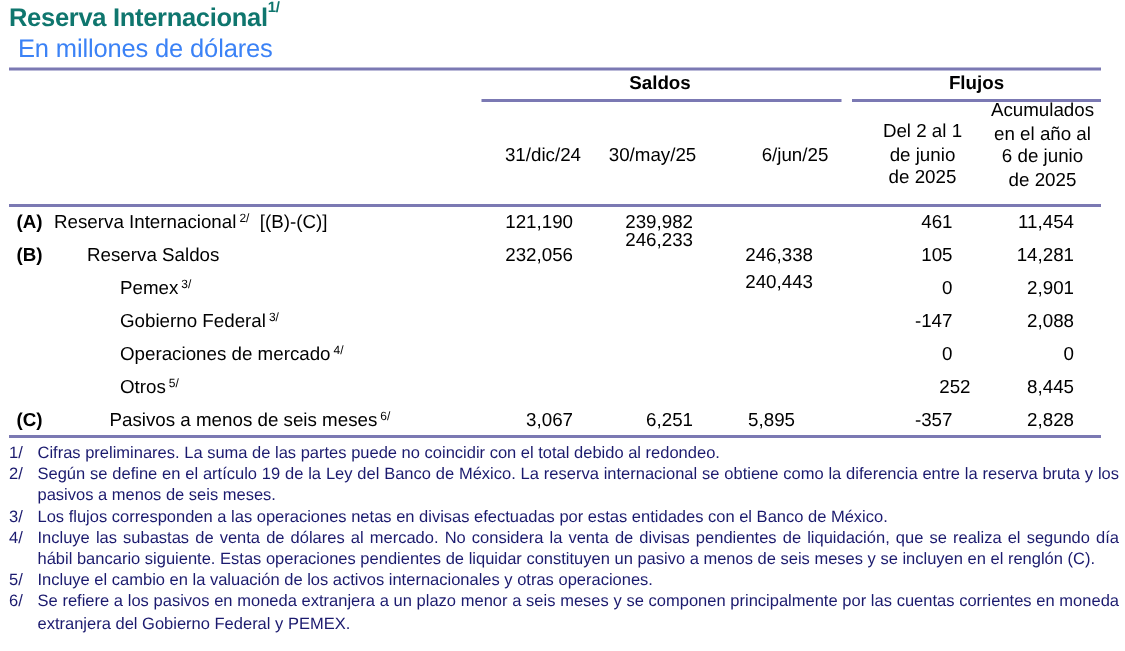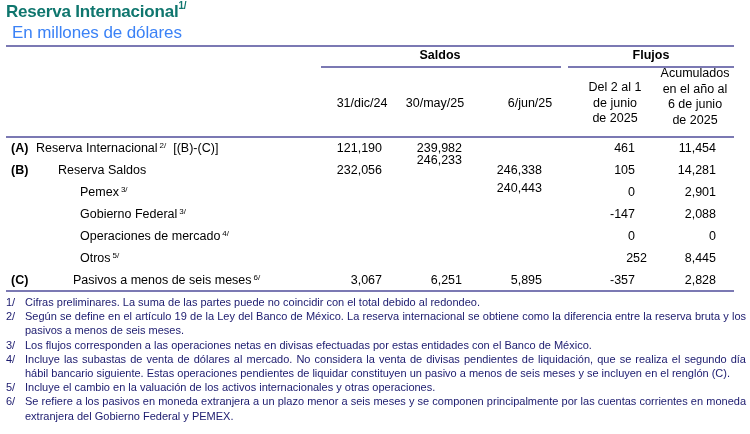--- a/index.html
+++ b/index.html
@@ -85,21 +85,21 @@
 <div class="txt r" style="left:660px; top:229px; width:56px;">0</div>
 
 <div class="txt" style="left:80px; top:251px;"><span>Otros</span><span class="sup">5/</span></div>
 <div class="txt r" style="left:592px; top:251px; width:55px;">252</div>
 <div class="txt r" style="left:660px; top:251px; width:56px;">8,445</div>
 
 <div class="txt bold" style="left:11px; top:273px;">(C)</div>
 <div class="txt" style="left:58px; top:273px;margin-left:15px;"><span>Pasivos a menos de seis meses</span><span class="sup">6/</span></div>
 <div class="txt r" style="left:320px; top:273px; width:62px;">3,067</div>
 <div class="txt r" style="left:400px; top:273px; width:62px;">6,251</div>
-<div class="txt r" style="left:480px; top:273px; width:62px;">5,895</div>
+<div class="txt r" style="left:468px; top:273px; width:62px;">5,895</div>
 <div class="txt r" style="left:580px; top:273px; width:55px;">-357</div>
 <div class="txt r" style="left:660px; top:273px; width:56px;">2,828</div>
 
 <div class="hline" style="left:6px; top:290px; width:728px;"></div>
 
 <div class="notes">
   <div class="note">
       <span class="note-num">1/</span>
       <span class="note-text">Cifras preliminares. La suma de las partes puede no coincidir con el total debido al redondeo.</span>
     </div>

